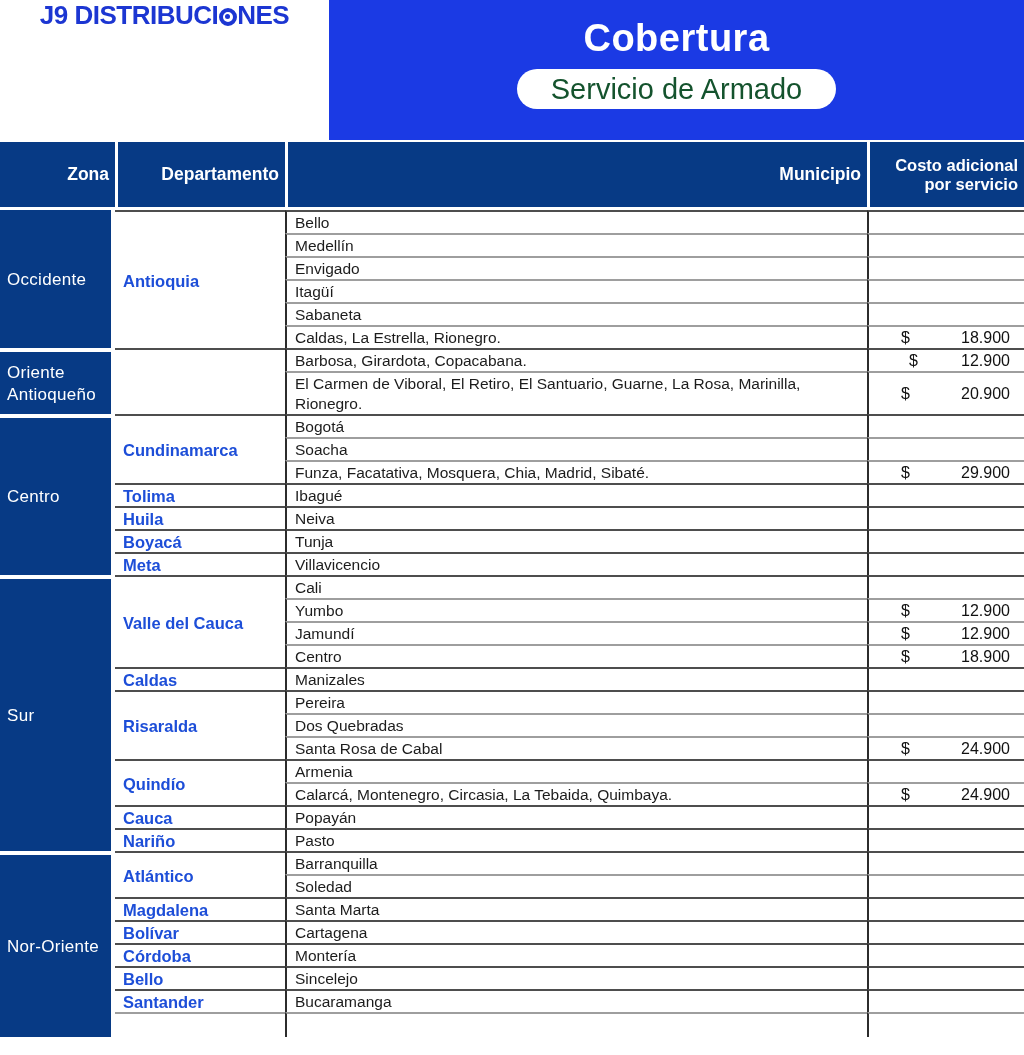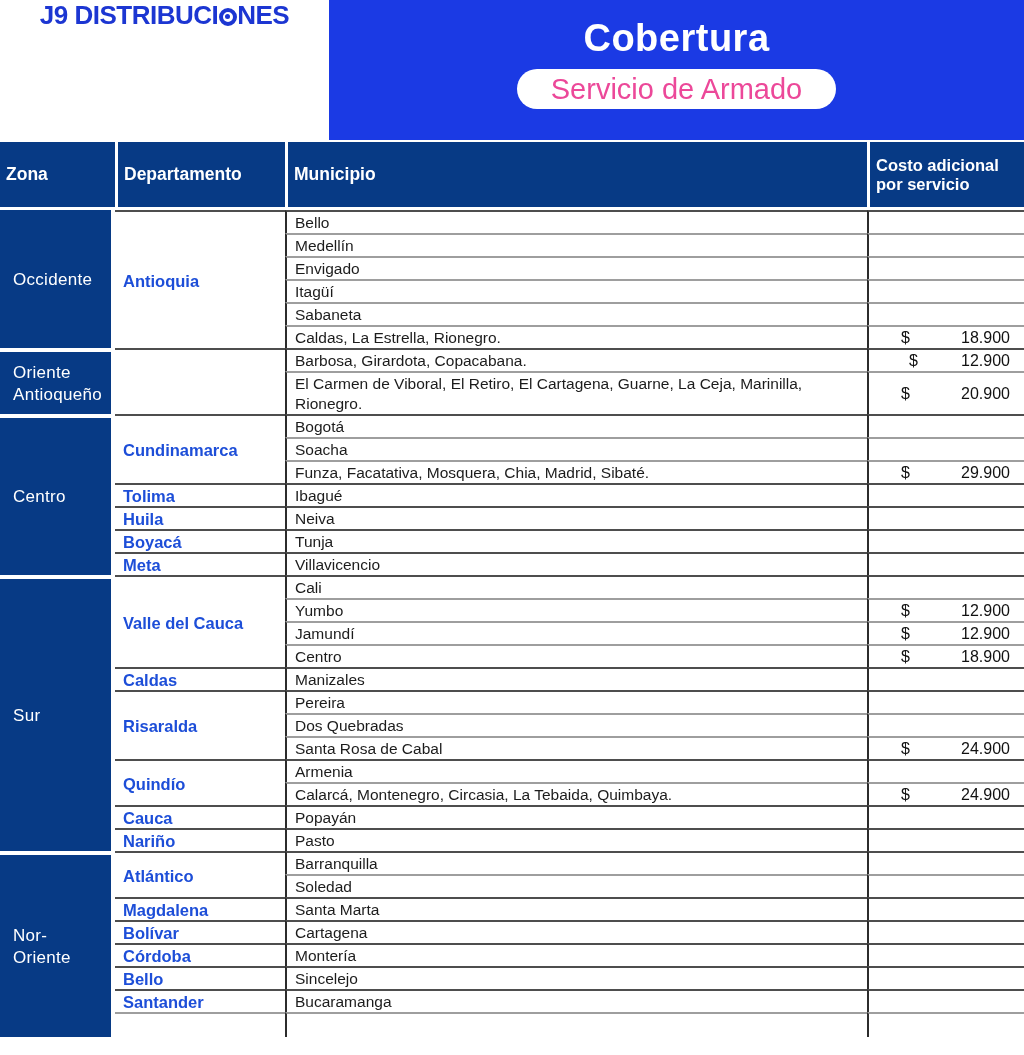--- a/index.html
+++ b/index.html
@@ -30,52 +30,52 @@
   }
   .banner {
     flex: 1; background: #1b3ae4;
     display: flex; flex-direction: column; align-items: center;
     justify-content: center; gap: 9px; padding-bottom: 14px;
   }
   .banner-title {
     color: #ffffff; font-size: 38px; font-weight: bold; letter-spacing: 0.5px;
   }
   .banner-pill {
-    background: #ffffff; color: #ec4899; font-size: 29px;
+    background: #ffffff; color: #14532d; font-size: 29px;
     padding: 3px 34px; border-radius: 26px; line-height: 1.2;
   }
 
   
   table.coverage {
     width: 1024px; border-collapse: separate; border-spacing: 0;
     table-layout: fixed;
   }
   col.c-zone { width: 115px; }
   col.c-dep  { width: 170px; }
   col.c-mun  { width: 582px; }
   col.c-cost { width: 157px; }
 
   thead th {
     background: #073a85; color: #ffffff; font-weight: bold;
-    font-size: 17.5px; text-align: left; vertical-align: middle;
+    font-size: 17.5px; text-align: right; vertical-align: middle;
     height: 70px; padding: 0 6px;
     border-top: 2px solid #ffffff; border-bottom: 3px solid #ffffff;
   }
   thead th + th { border-left: 3px solid #ffffff; }
   thead th.th-cost { font-size: 16.5px; line-height: 1.15; }
 
   tbody tr { height: 23px; }
   tbody tr:last-child { height: 25px; }
   tbody td {
     font-size: 15.5px; color: #1c1c1c; line-height: 20px;
     padding: 1px 8px 0 8px; vertical-align: middle; overflow: hidden;
   }
   td.zone {
     background: #073a85; color: #ffffff; font-size: 17px; font-weight: 400;
-    letter-spacing: 0.3px; padding-left: 13px; line-height: 22px;
+    letter-spacing: 0.3px; padding-left: 7px; line-height: 22px;
     border-right: 4px solid #ffffff;
   }
   td.zone.gap { border-top: 4px solid #ffffff; }
   td.dep {
     font-weight: bold; font-size: 16.5px; color: #1d4ed8;
     border-top: 2px solid #4e4e4e;
   }
   td.dep.light { border-top: 2px solid #9e9e9e; }
   td.mun, td.cost { border-top: 2px solid #9e9e9e; }
   tr.group-start td.mun, tr.group-start td.cost { border-top: 2px solid #4e4e4e; padding-left: 8px; }
@@ -153,21 +153,21 @@
           <td class="dep" rowspan="2"></td>
           <td class="mun">Barbosa, Girardota, Copacabana.</td>
           <td class="cost">
             <div class="cost-inner">
               <span>$</span>
               <span>12.900</span>
             </div>
           </td>
         </tr>
         <tr>
-          <td class="mun">El Carmen de Viboral, El Retiro, El Cartagena, Guarne, La Ceja, Marinilla, Rionegro.</td>
+          <td class="mun">El Carmen de Viboral, El Retiro, El Santuario, Guarne, La Rosa, Marinilla, Rionegro.</td>
           <td class="cost">
             <div class="cost-inner">
               <span>$</span>
               <span>20.900</span>
             </div>
           </td>
         </tr>
         <tr class="group-start">
           <td class="zone gap" rowspan="7">Centro</td>
           <td class="dep" rowspan="3">Cundinamarca</td>

